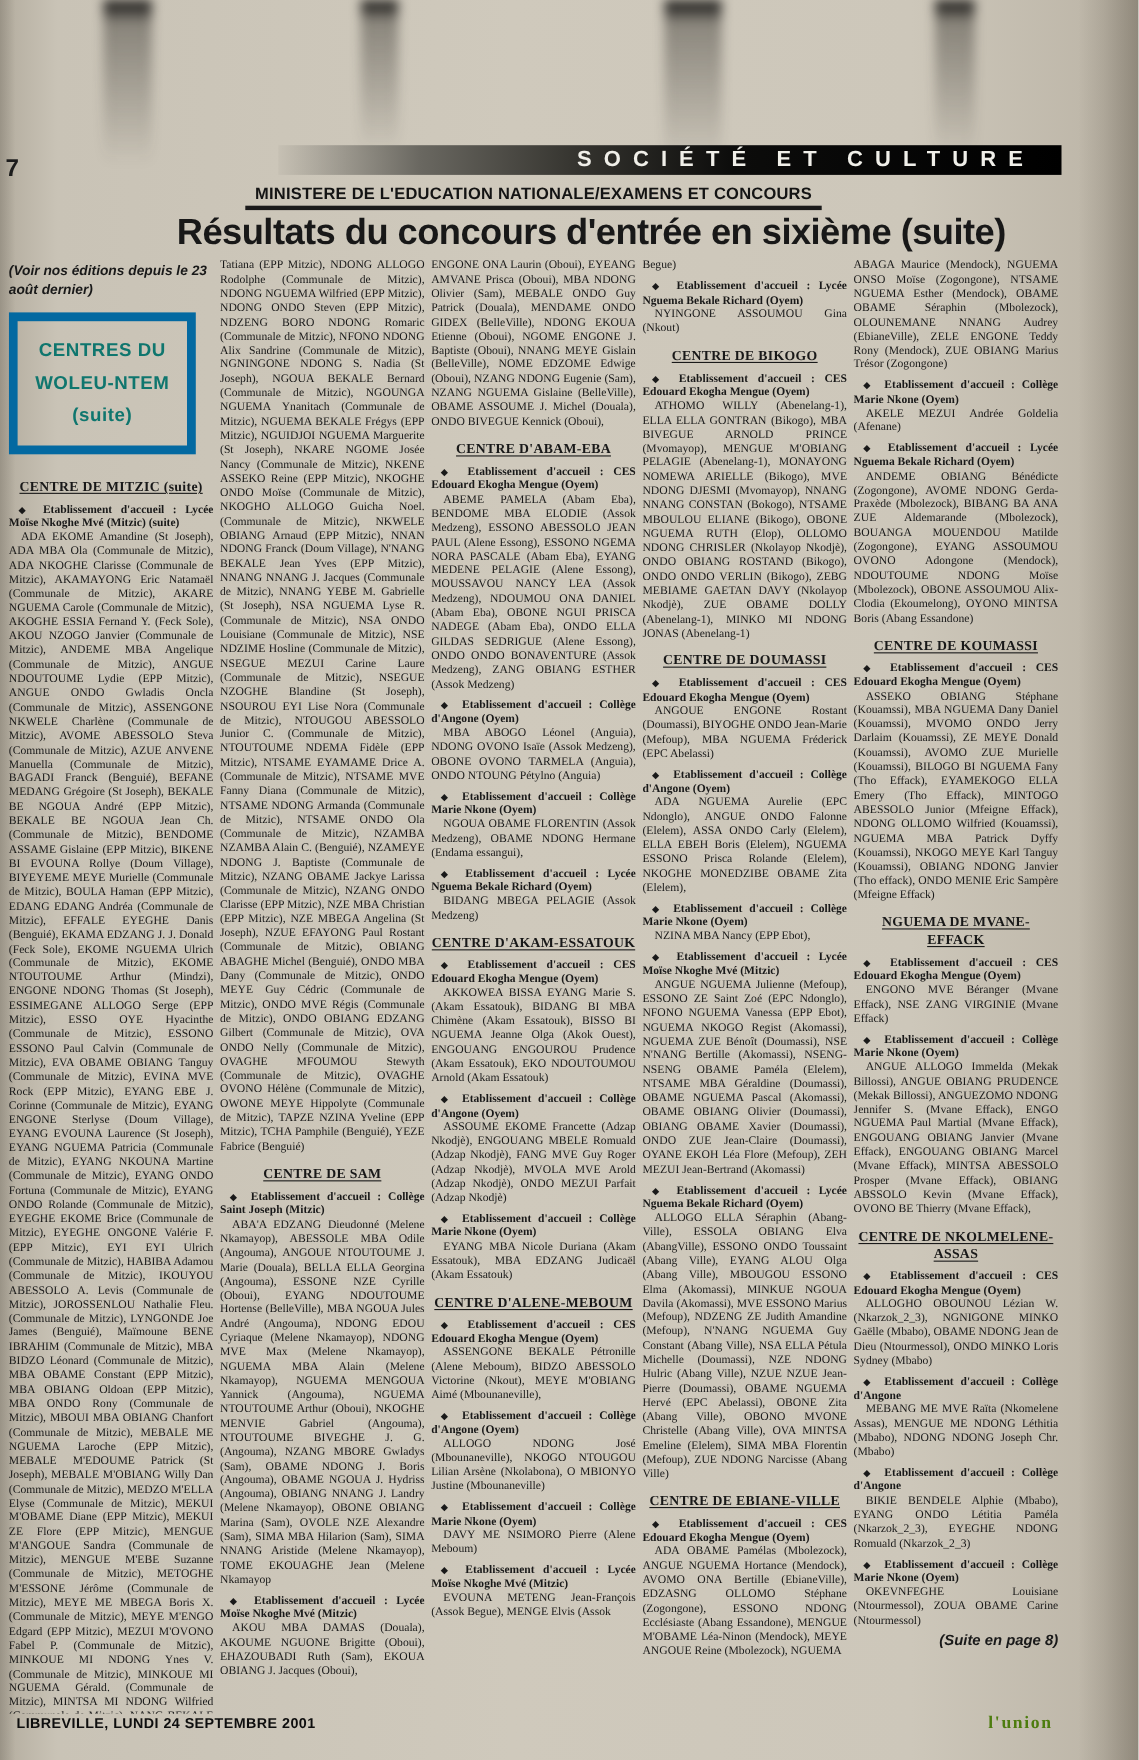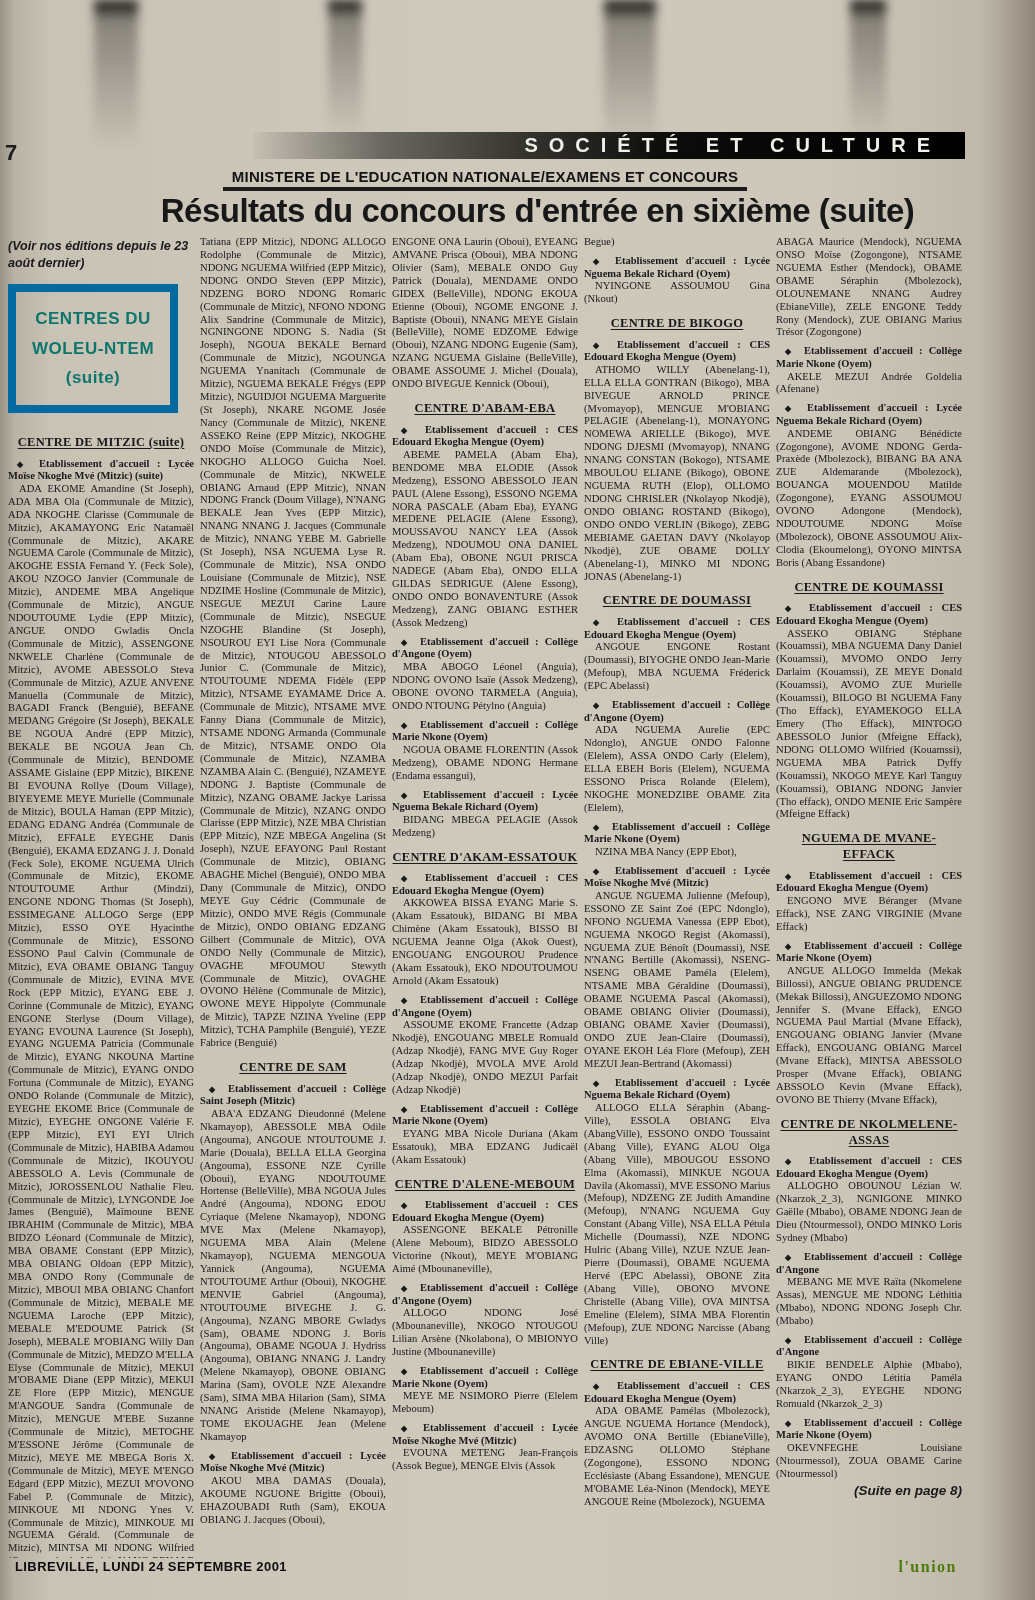--- a/index.html
+++ b/index.html
@@ -102,21 +102,21 @@
       <p class="etab"><span class="diamond">◆</span> Etablissement d'accueil : Collège d'Angone (Oyem)</p>
       <p class="names">ASSOUME EKOME Francette (Adzap Nkodjè), ENGOUANG MBELE Romuald (Adzap Nkodjè), FANG MVE Guy Roger (Adzap Nkodjè), MVOLA MVE Arold (Adzap Nkodjè), ONDO MEZUI Parfait (Adzap Nkodjè)</p>
       <p class="etab"><span class="diamond">◆</span> Etablissement d'accueil : Collège Marie Nkone (Oyem)</p>
       <p class="names">EYANG MBA Nicole Duriana (Akam Essatouk), MBA EDZANG Judicaël (Akam Essatouk)</p>
       <p class="centre">CENTRE D'ALENE-MEBOUM</p>
       <p class="etab"><span class="diamond">◆</span> Etablissement d'accueil : CES Edouard Ekogha Mengue (Oyem)</p>
       <p class="names">ASSENGONE BEKALE Pétronille (Alene Meboum), BIDZO ABESSOLO Victorine (Nkout), MEYE M'OBIANG Aimé (Mbounaneville),</p>
       <p class="etab"><span class="diamond">◆</span> Etablissement d'accueil : Collège d'Angone (Oyem)</p>
       <p class="names">ALLOGO NDONG José (Mbounaneville), NKOGO NTOUGOU Lilian Arsène (Nkolabona), O MBIONYO Justine (Mbounaneville)</p>
       <p class="etab"><span class="diamond">◆</span> Etablissement d'accueil : Collège Marie Nkone (Oyem)</p>
-      <p class="names">MEYE ME NSIMORO Pierre (Elelem Meboum)</p>
+      <p class="names">DAVY ME NSIMORO Pierre (Alene Meboum)</p>
       <p class="etab"><span class="diamond">◆</span> Etablissement d'accueil : Lycée Moïse Nkoghe Mvé (Mitzic)</p>
       <p class="names">EVOUNA METENG Jean-François (Assok Begue), MENGE Elvis  (Assok</p>
     </div>
     <div class="col">
       <p class="namescont">Begue)</p>
       <p class="etab"><span class="diamond">◆</span> Etablissement d'accueil : Lycée Nguema Bekale Richard (Oyem)</p>
       <p class="names">NYINGONE ASSOUMOU Gina (Nkout)</p>
       <p class="centre">CENTRE DE BIKOGO</p>
       <p class="etab"><span class="diamond">◆</span> Etablissement d'accueil : CES Edouard Ekogha Mengue (Oyem)</p>
       <p class="names">ATHOMO WILLY (Abenelang-1), ELLA ELLA GONTRAN (Bikogo), MBA BIVEGUE ARNOLD PRINCE (Mvomayop), MENGUE M'OBIANG PELAGIE (Abenelang-1), MONAYONG NOMEWA ARIELLE (Bikogo), MVE NDONG DJESMI (Mvomayop), NNANG NNANG CONSTAN (Bokogo), NTSAME MBOULOU ELIANE (Bikogo), OBONE NGUEMA RUTH (Elop), OLLOMO NDONG CHRISLER (Nkolayop Nkodjè), ONDO OBIANG ROSTAND (Bikogo), ONDO ONDO VERLIN (Bikogo), ZEBG MEBIAME GAETAN DAVY (Nkolayop Nkodjè), ZUE OBAME DOLLY (Abenelang-1), MINKO MI NDONG JONAS (Abenelang-1)</p>

